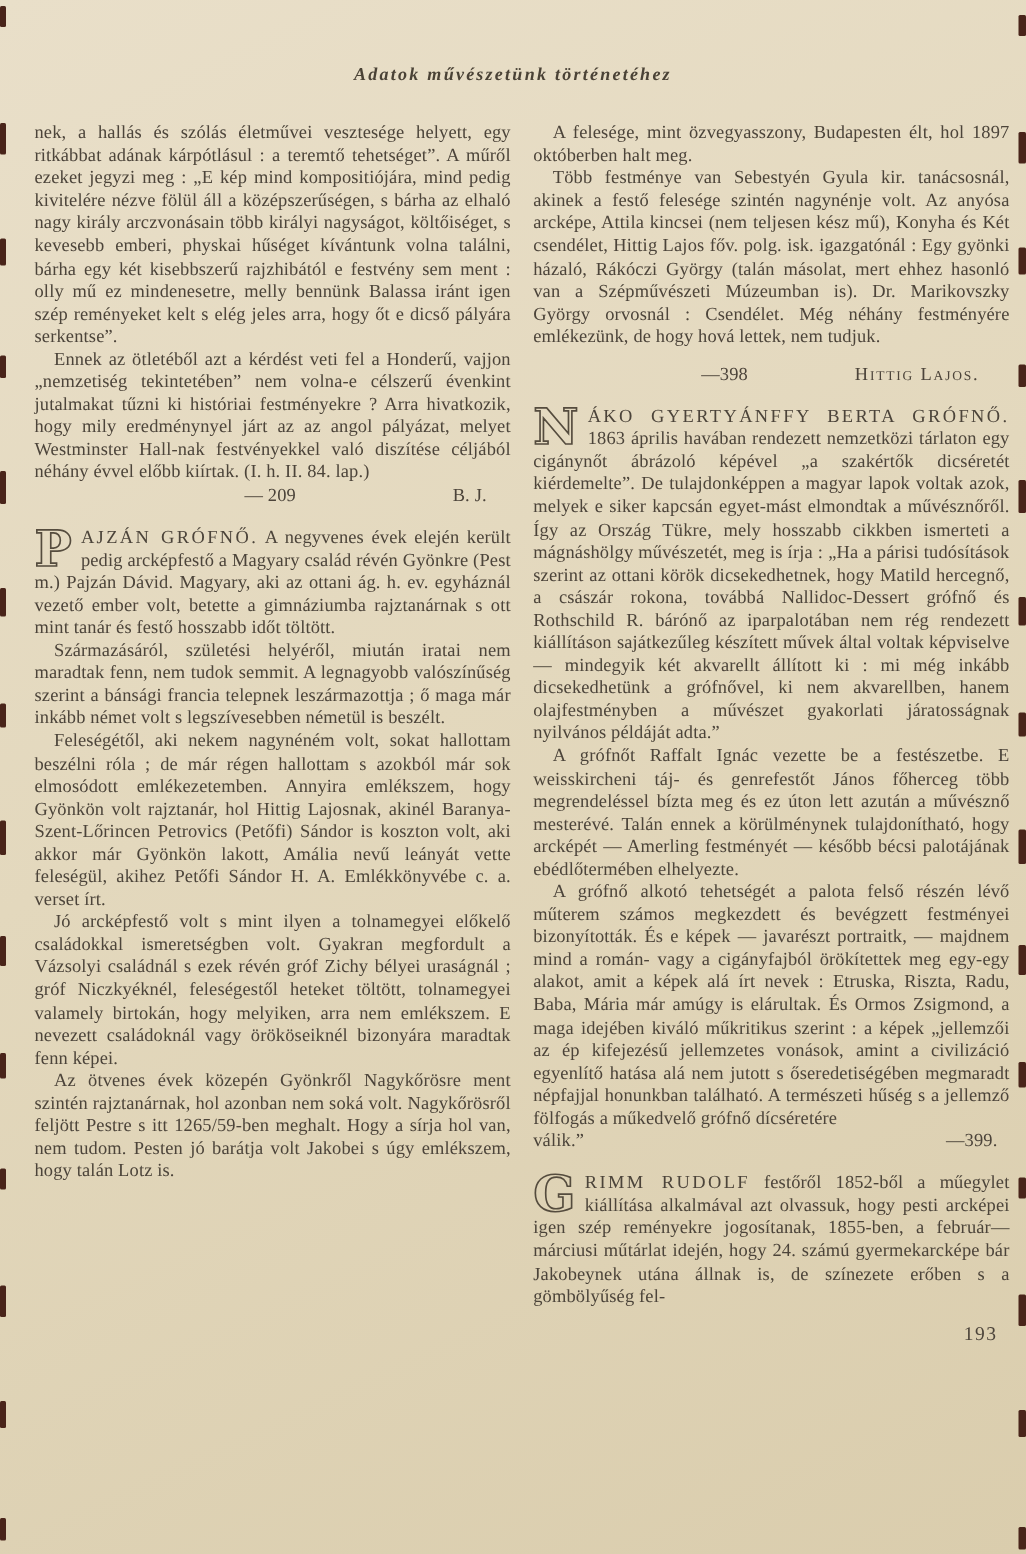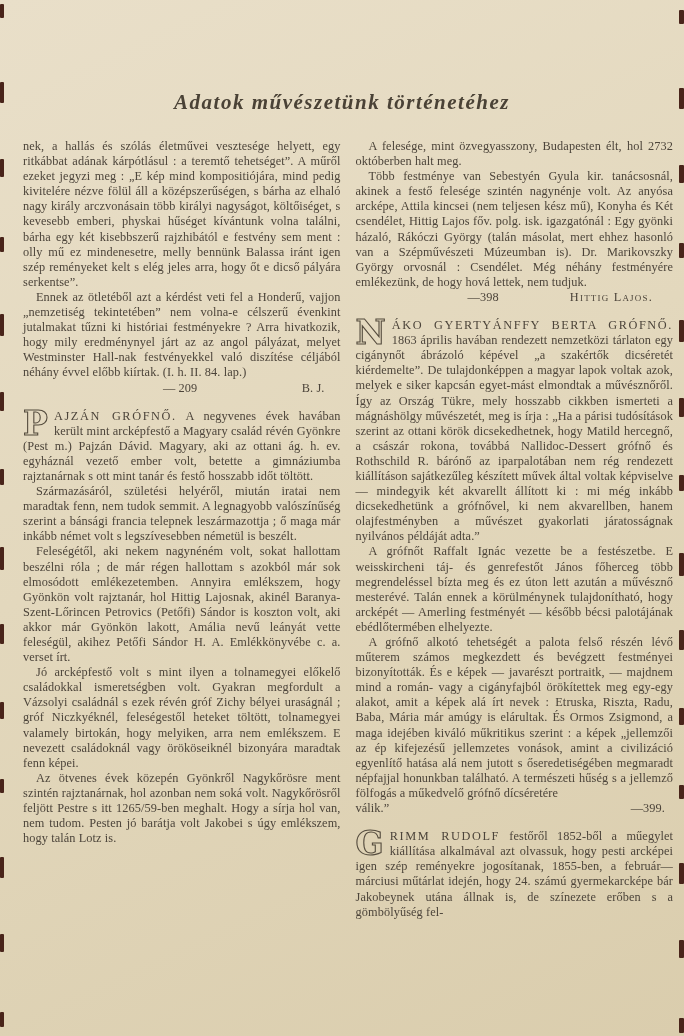--- a/index.html
+++ b/index.html
@@ -9,24 +9,23 @@
     background:linear-gradient(155deg,#e9dfc9 0%,#e3d8bd 45%,#dacdad 100%);
     font-family:"Liberation Serif",serif;
     color:#4c443a;
     overflow:hidden;
   }
   .running-header{
     padding-top:42px;
     text-align:center;
     font-style:italic;
     font-weight:bold;
-    font-size:21px;
+    font-size:12px;
     letter-spacing:1.5px;
     color:#4a4236;
-    margin-top:48px;
   }
   .columns{
     display:flex;
     gap:15px;
     padding:24px 11px 0 23px;
   }
   .col{
     width:320px;
     font-size:12.3px;
     line-height:15.1px;
@@ -47,21 +46,21 @@
     -webkit-text-fill-color:transparent;
     -webkit-text-stroke:1.1px #554c3e;
   }
   .sec-head{letter-spacing:1.6px;}
   .sigline{
     display:flex;
     justify-content:space-between;
     margin:0 0 1px 0;
   }
   .sigline.l{padding-left:140px;padding-right:16px;}
-  .sigline.r{padding-left:112px;padding-right:20px;}
+  .sigline.r{padding-left:112px;padding-right:20px;margin-top:10px;}
   .sigline.n{padding-right:8px;justify-content:space-between;}
   .signame-caps{font-variant:small-caps;letter-spacing:1.2px;}
   .pagenum{
     text-align:right;
     padding-right:8px;
     margin-top:9px;
     font-size:13px;
     letter-spacing:1px;
   }
   .edge-mark{position:absolute;width:4px;border-radius:1px;}
@@ -109,46 +108,47 @@
 
     <div class="col">
       <p class="noindent">nek, a hallás és szólás életművei vesztesége helyett, egy ritkábbat adának kárpótlásul : a teremtő tehetséget”. A műről ezeket jegyzi meg : „E kép mind kompositiójára, mind pedig kivitelére nézve fölül áll a középszerűségen, s bárha az elhaló nagy király arczvonásain több királyi nagyságot, költőiséget, s kevesebb emberi, physkai hűséget kívántunk volna találni, bárha egy két kisebbszerű rajzhibától e festvény sem ment : olly mű ez mindenesetre, melly bennünk Balassa iránt igen szép reményeket kelt s elég jeles arra, hogy őt e dicső pályára serkentse”.</p>
       <p>Ennek az ötletéből azt a kérdést veti fel a Honderű, vajjon „nemzetiség tekintetében” nem volna-e célszerű évenkint jutalmakat tűzni ki históriai festményekre ? Arra hivatkozik, hogy mily eredménynyel járt az az angol pályázat, melyet Westminster Hall-nak festvényekkel való diszítése céljából néhány évvel előbb kiírtak. (I. h. II. 84. lap.)</p>
       <div class="sigline l">
         <span>— 209</span>
         <span>B. J.</span>
       </div>
 
       <div class="section">
-        <p class="noindent"><span class="dropcap">P</span><span class="sec-head">AJZÁN GRÓFNŐ.</span><span> A negyvenes évek havában került mint arcképfestő a Magyary család révén Gyönkre (Pest m.) Pajzán Dávid. Magyary, aki az ottani ág. h. ev. egyháznál vezető ember volt, betette a gimnáziumba rajztanárnak s ott mint tanár és festő hosszabb időt töltött.</span></p>
+        <p class="noindent"><span class="dropcap">P</span><span class="sec-head">AJZÁN GRÓFNŐ.</span><span> A negyvenes évek elején került pedig arcképfestő a Magyary család révén Gyönkre (Pest m.) Pajzán Dávid. Magyary, aki az ottani ág. h. ev. egyháznál vezető ember volt, betette a gimnáziumba rajztanárnak s ott mint tanár és festő hosszabb időt töltött.</span></p>
         <p>Származásáról, születési helyéről, miután iratai nem maradtak fenn, nem tudok semmit. A legnagyobb valószínűség szerint a bánsági francia telepnek leszármazottja ; ő maga már inkább német volt s legszívesebben németül is beszélt.</p>
         <p>Feleségétől, aki nekem nagynéném volt, sokat hallottam beszélni róla ; de már régen hallottam s azokból már sok elmosódott emlékezetemben. Annyira emlékszem, hogy Gyönkön volt rajztanár, hol Hittig Lajosnak, akinél Baranya-Szent-Lőrincen Petrovics (Petőfi) Sándor is koszton volt, aki akkor már Gyönkön lakott, Amália nevű leányát vette feleségül, akihez Petőfi Sándor H. A. Emlékkönyvébe c. a. verset írt.</p>
         <p>Jó arcképfestő volt s mint ilyen a tolnamegyei előkelő családokkal ismeretségben volt. Gyakran megfordult a Vázsolyi családnál s ezek révén gróf Zichy bélyei uraságnál ; gróf Niczkyéknél, feleségestől heteket töltött, tolnamegyei valamely birtokán, hogy melyiken, arra nem emlékszem. E nevezett családoknál vagy örököseiknél bizonyára maradtak fenn képei.</p>
         <p>Az ötvenes évek közepén Gyönkről Nagykőrösre ment szintén rajztanárnak, hol azonban nem soká volt. Nagykőrösről feljött Pestre s itt 1265/59-ben meghalt. Hogy a sírja hol van, nem tudom. Pesten jó barátja volt Jakobei s úgy emlékszem, hogy talán Lotz is.</p>
       </div>
     </div>
 
     <div class="col">
-      <p>A felesége, mint özvegyasszony, Budapesten élt, hol 2732 októberben halt meg.</p>
+      <p>A felesége, mint özvegyasszony, Budapesten élt, hol 1897 októberben halt meg.</p>
       <p>Több festménye van Sebestyén Gyula kir. tanácsosnál, akinek a festő felesége szintén nagynénje volt. Az anyósa arcképe, Attila kincsei (nem teljesen kész mű), Konyha és Két csendélet, Hittig Lajos főv. polg. isk. igazgatónál : Egy gyönki házaló, Rákóczi György (talán másolat, mert ehhez hasonló van a Szépművészeti Múzeumban is). Dr. Marikovszky György orvosnál : Csendélet. Még néhány festményére emlékezünk, de hogy hová lettek, nem tudjuk.</p>
       <div class="sigline r">
         <span>—398</span>
         <span class="signame-caps">Hittig Lajos.</span>
       </div>
 
       <div class="section">
         <p class="noindent"><span class="dropcap">N</span><span class="sec-head">ÁKO GYERTYÁNFFY BERTA GRÓFNŐ.</span><span> 1863 április havában rendezett nemzetközi tárlaton egy cigánynőt ábrázoló képével „a szakértők dicséretét kiérdemelte”. De tulajdonképpen a magyar lapok voltak azok, melyek e siker kapcsán egyet-mást elmondtak a művésznőről. Így az Ország Tükre, mely hosszabb cikkben ismerteti a mágnáshölgy művészetét, meg is írja : „Ha a párisi tudósítások szerint az ottani körök dicsekedhetnek, hogy Matild hercegnő, a császár rokona, továbbá Nallidoc-Dessert grófnő és Rothschild R. bárónő az iparpalotában nem rég rendezett kiállításon sajátkezűleg készített művek által voltak képviselve — mindegyik két akvarellt állított ki : mi még inkább dicsekedhetünk a grófnővel, ki nem akvarellben, hanem olajfestményben a művészet gyakorlati járatosságnak nyilvános példáját adta.”</span></p>
         <p>A grófnőt Raffalt Ignác vezette be a festészetbe. E weisskircheni táj- és genrefestőt János főherceg több megrendeléssel bízta meg és ez úton lett azután a művésznő mesterévé. Talán ennek a körülménynek tulajdonítható, hogy arcképét — Amerling festményét — később bécsi palotájának ebédlőtermében elhelyezte.</p>
         <p>A grófnő alkotó tehetségét a palota felső részén lévő műterem számos megkezdett és bevégzett festményei bizonyították. És e képek — javarészt portraitk, — majdnem mind a román- vagy a cigányfajból örökítettek meg egy-egy alakot, amit a képek alá írt nevek : Etruska, Riszta, Radu, Baba, Mária már amúgy is elárultak. És Ormos Zsigmond, a maga idejében kiváló műkritikus szerint : a képek „jellemzői az ép kifejezésű jellemzetes vonások, amint a civilizáció egyenlítő hatása alá nem jutott s őseredetiségében megmaradt népfajjal honunkban található. A természeti hűség s a jellemző fölfogás a műkedvelő grófnő dícséretére</p>
         <div class="sigline n">
           <span>válik.”</span>
           <span>—399.</span>
         </div>
       </div>
 
       <div class="section">
         <p class="noindent"><span class="dropcap">G</span><span class="sec-head">RIMM RUDOLF</span><span> festőről 1852-ből a műegylet kiállítása alkalmával azt olvassuk, hogy pesti arcképei igen szép reményekre jogosítanak, 1855-ben, a február—márciusi műtárlat idején, hogy 24. számú gyermekarcképe bár Jakobeynek utána állnak is, de színezete erőben s a gömbölyűség fel-</span></p>
       </div>
 
+      <div class="pagenum">193</div>
     </div>
 
   </div>
 </div>
 
 </body></html>

